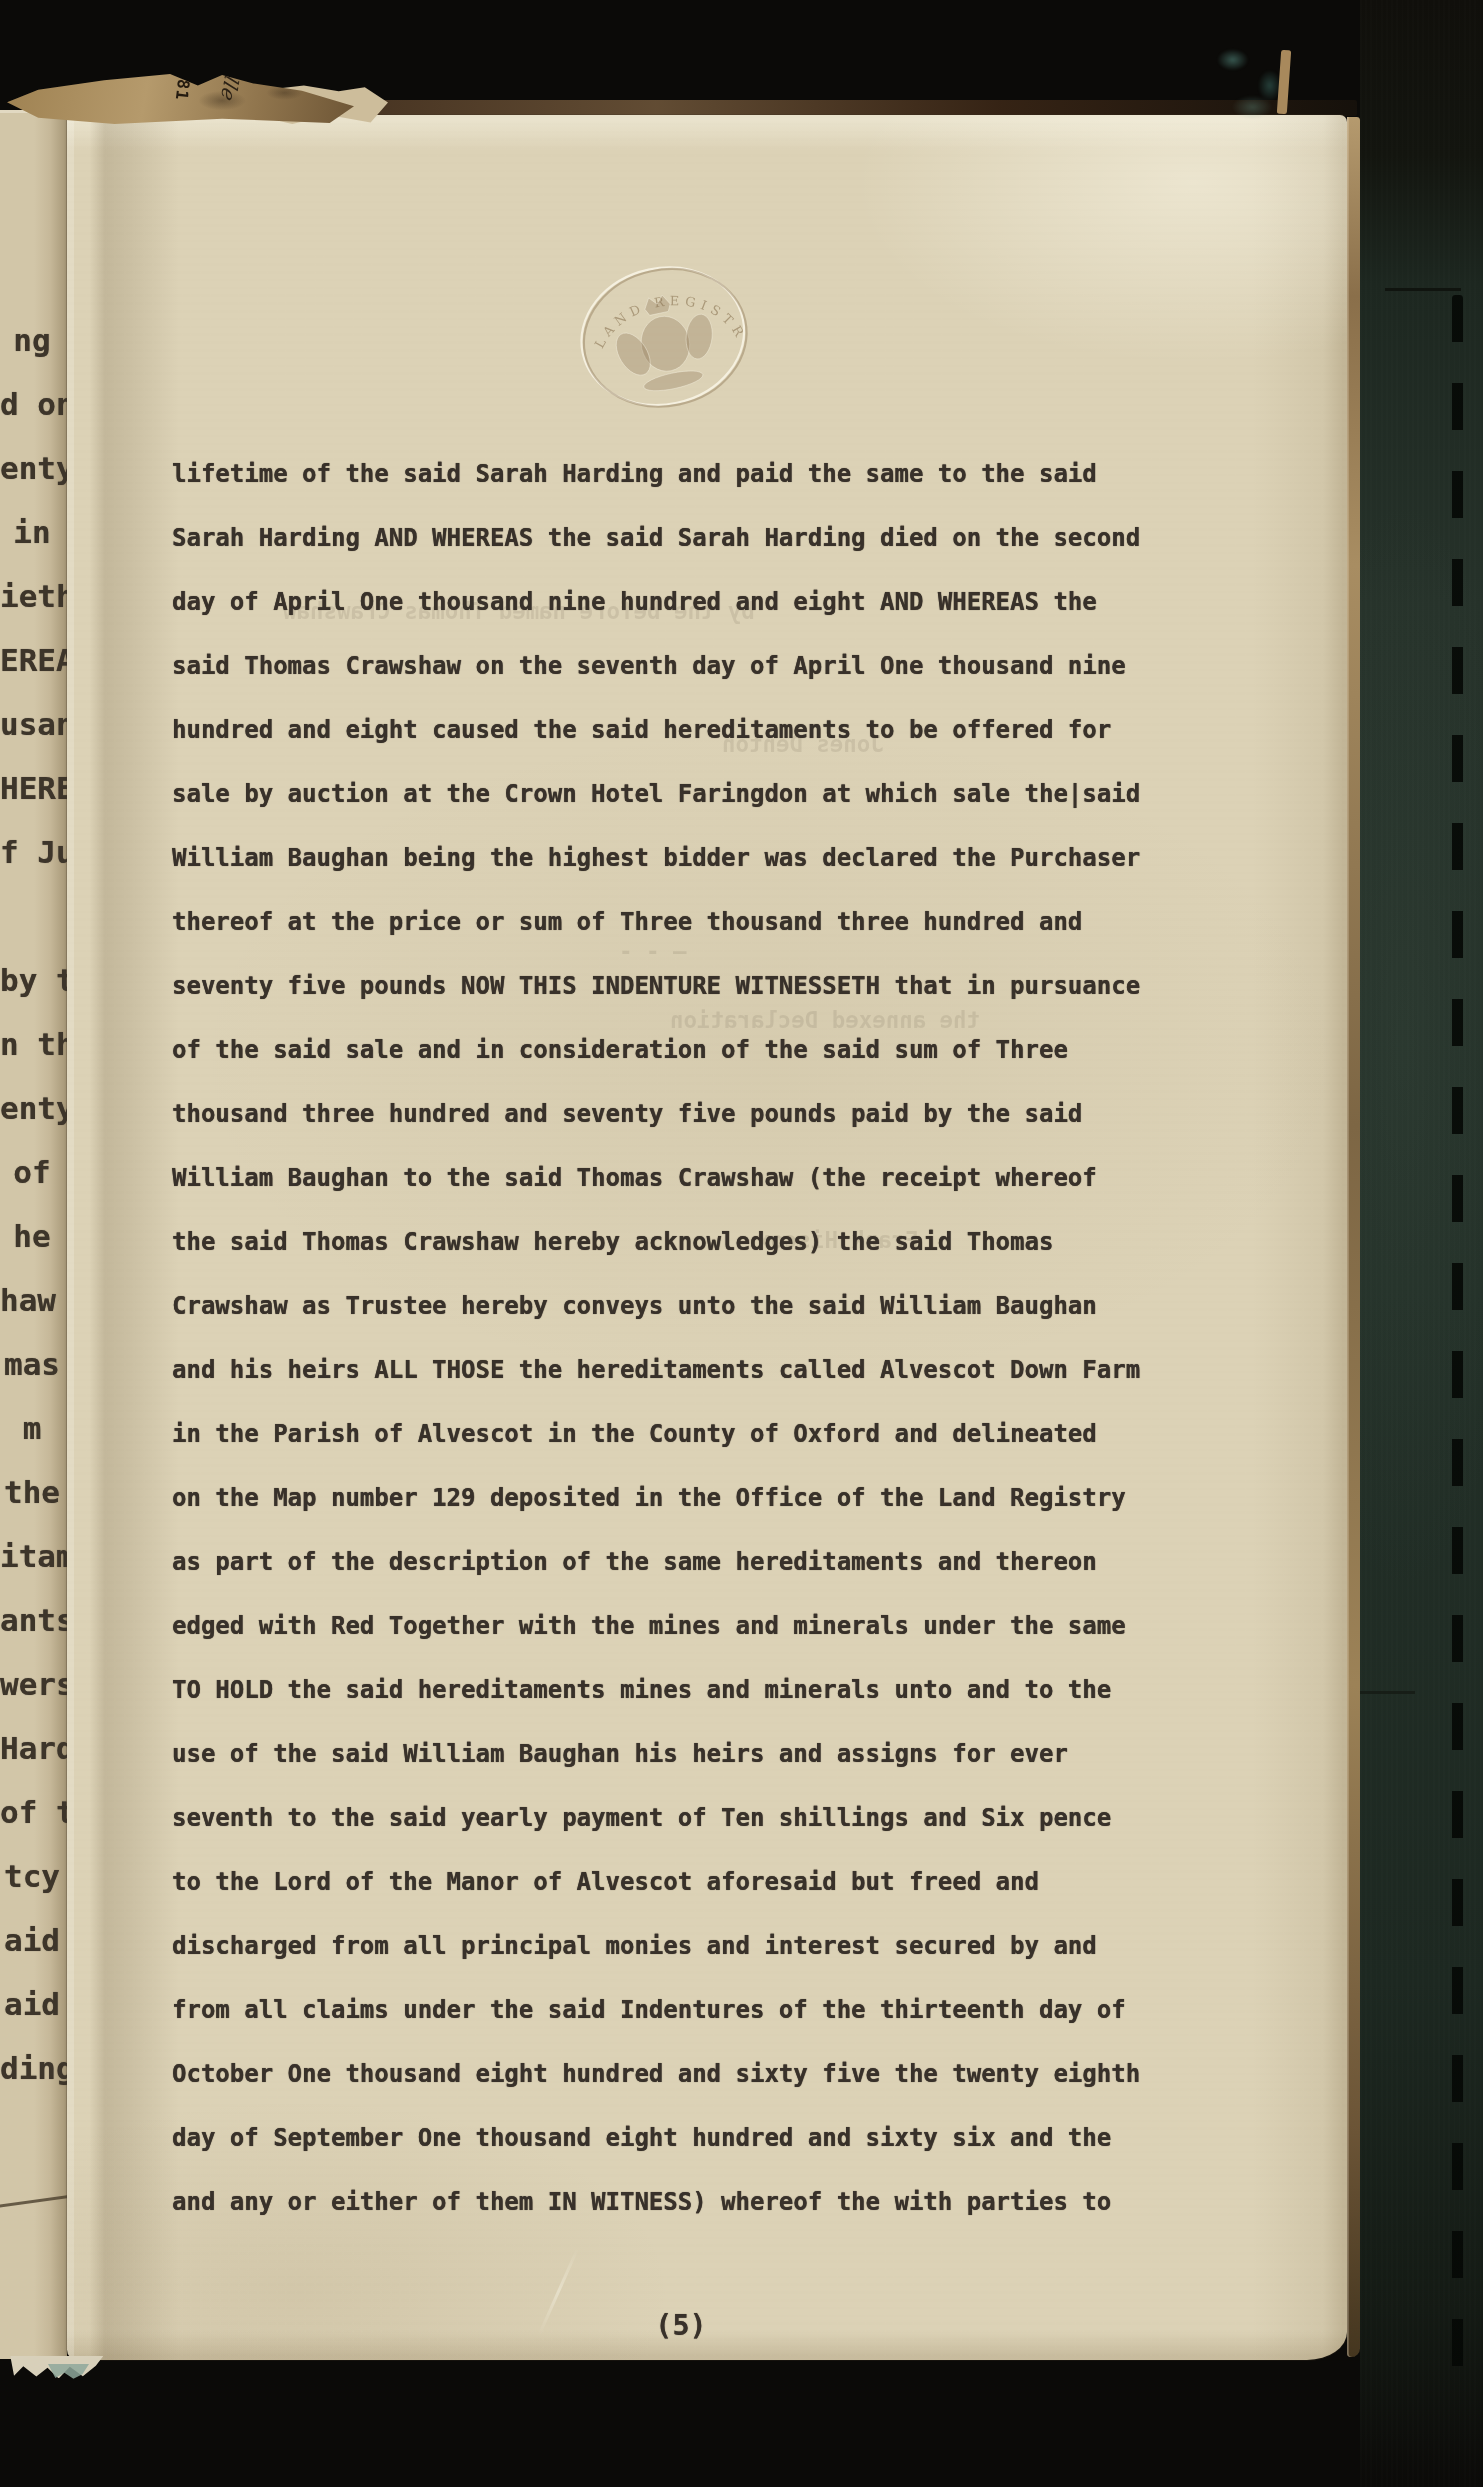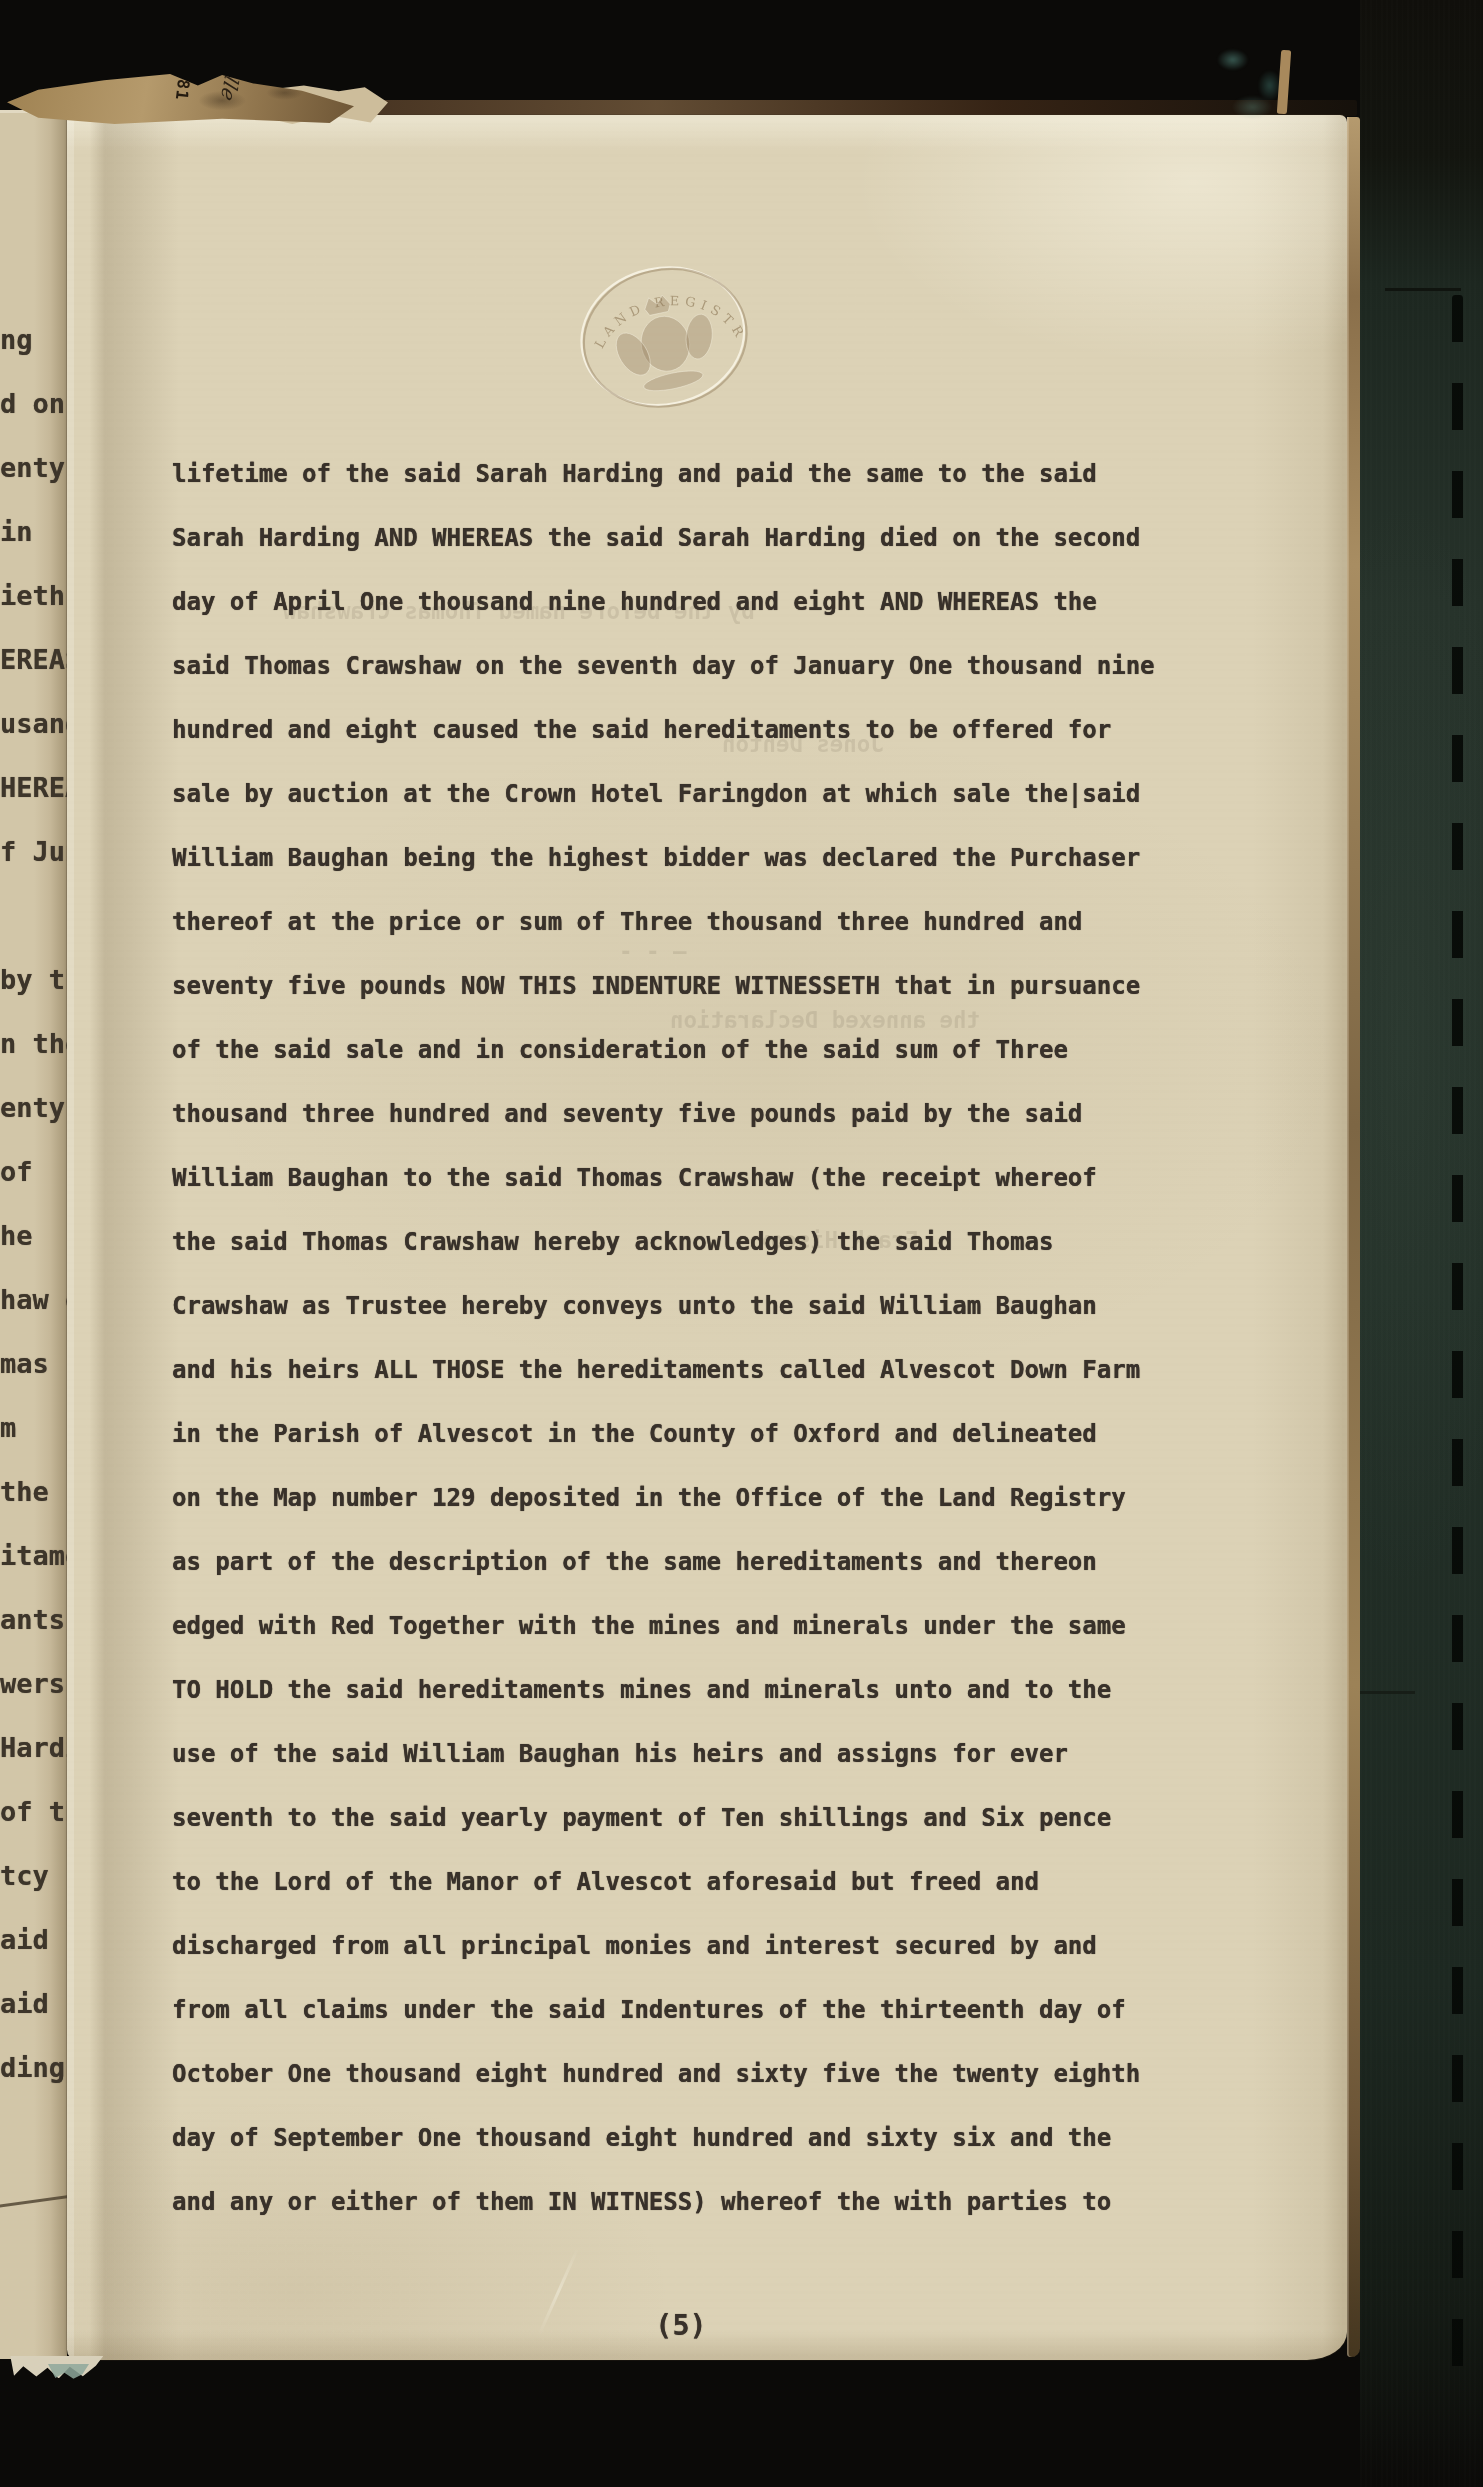--- a/index.html
+++ b/index.html
@@ -28,22 +28,22 @@
   .cover-scratch{position:absolute;left:1385px;top:288px;width:76px;height:2.6px;background:#10140f;}
   .cover-scratch2{position:absolute;left:1358px;top:1691px;width:57px;height:2.6px;background:#151a14;opacity:.8;}
   
   .prev-strip{
     position:absolute;left:0;top:110px;width:67px;height:2249px;overflow:hidden;
     background:linear-gradient(90deg,#d2c6a8 0 34px,#c6b899 50px,#ab9c7c 64px,#9a8c6e 67px);
   }
   .prev-strip::before{content:"";position:absolute;left:0;top:0;right:0;height:3.4px;background:#e2d9c2;}
   .frag-col{position:absolute;left:0;top:198px;width:67px;}
   .frag{
-    height:64px;line-height:64px;width:64px;text-align:left;padding-right:0;
-    font-size:27px;font-weight:bold;color:#3d352a;white-space:pre;overflow:visible;
+    height:64px;line-height:64px;width:64px;text-align:center;padding-right:0;
+    font-size:31px;font-weight:bold;color:#3d352a;white-space:pre;overflow:visible;
     text-shadow:0 0 0.9px rgba(56,48,40,.7);
   }
   .prev-rule{
     position:absolute;left:-3.4px;top:2090px;width:71px;height:2.6px;
     background:rgba(72,60,42,.78);transform:rotate(-8deg);
   }
   
   .page{
     position:absolute;left:67px;top:115px;width:1280px;height:2245px;
     border-radius:3.4px 7px 40px 10.3px / 3.4px 7px 28px 10.3px;
@@ -218,21 +218,21 @@
       <div class="bleed" style="left: 552px; top: 823px;">— - -</div>
       <div class="bleed" style="left: 603px; top: 892px;">the annexed Declaration</div>
       <div class="bleed" style="left: 690px; top: 1112px;">Frank Hiscox</div>
     </div>
 
   <div class="doc-text">
 
   <div class="text-line">lifetime of the said Sarah Harding and paid the same to the said</div>
       <div class="text-line">Sarah Harding AND WHEREAS the said Sarah Harding died on the second</div>
       <div class="text-line">day of April One thousand nine hundred and eight AND WHEREAS the</div>
-      <div class="text-line">said Thomas Crawshaw on the seventh day of January One thousand nine</div>
+      <div class="text-line">said Thomas Crawshaw on the seventh day of April One thousand nine</div>
       <div class="text-line">hundred and eight caused the said hereditaments to be offered for</div>
       <div class="text-line">sale by auction at the Crown Hotel Faringdon at which sale the|said</div>
       <div class="text-line">William Baughan being the highest bidder was declared the Purchaser</div>
       <div class="text-line">thereof at the price or sum of Three thousand three hundred and</div>
       <div class="text-line">seventy five pounds NOW THIS INDENTURE WITNESSETH that in pursuance</div>
       <div class="text-line">of the said sale and in consideration of the said sum of Three</div>
       <div class="text-line">thousand three hundred and seventy five pounds paid by the said</div>
       <div class="text-line">William Baughan to the said Thomas Crawshaw (the receipt whereof</div>
       <div class="text-line">the said Thomas Crawshaw hereby acknowledges) the said Thomas</div>
       <div class="text-line">Crawshaw as Trustee hereby conveys unto the said William Baughan</div>

